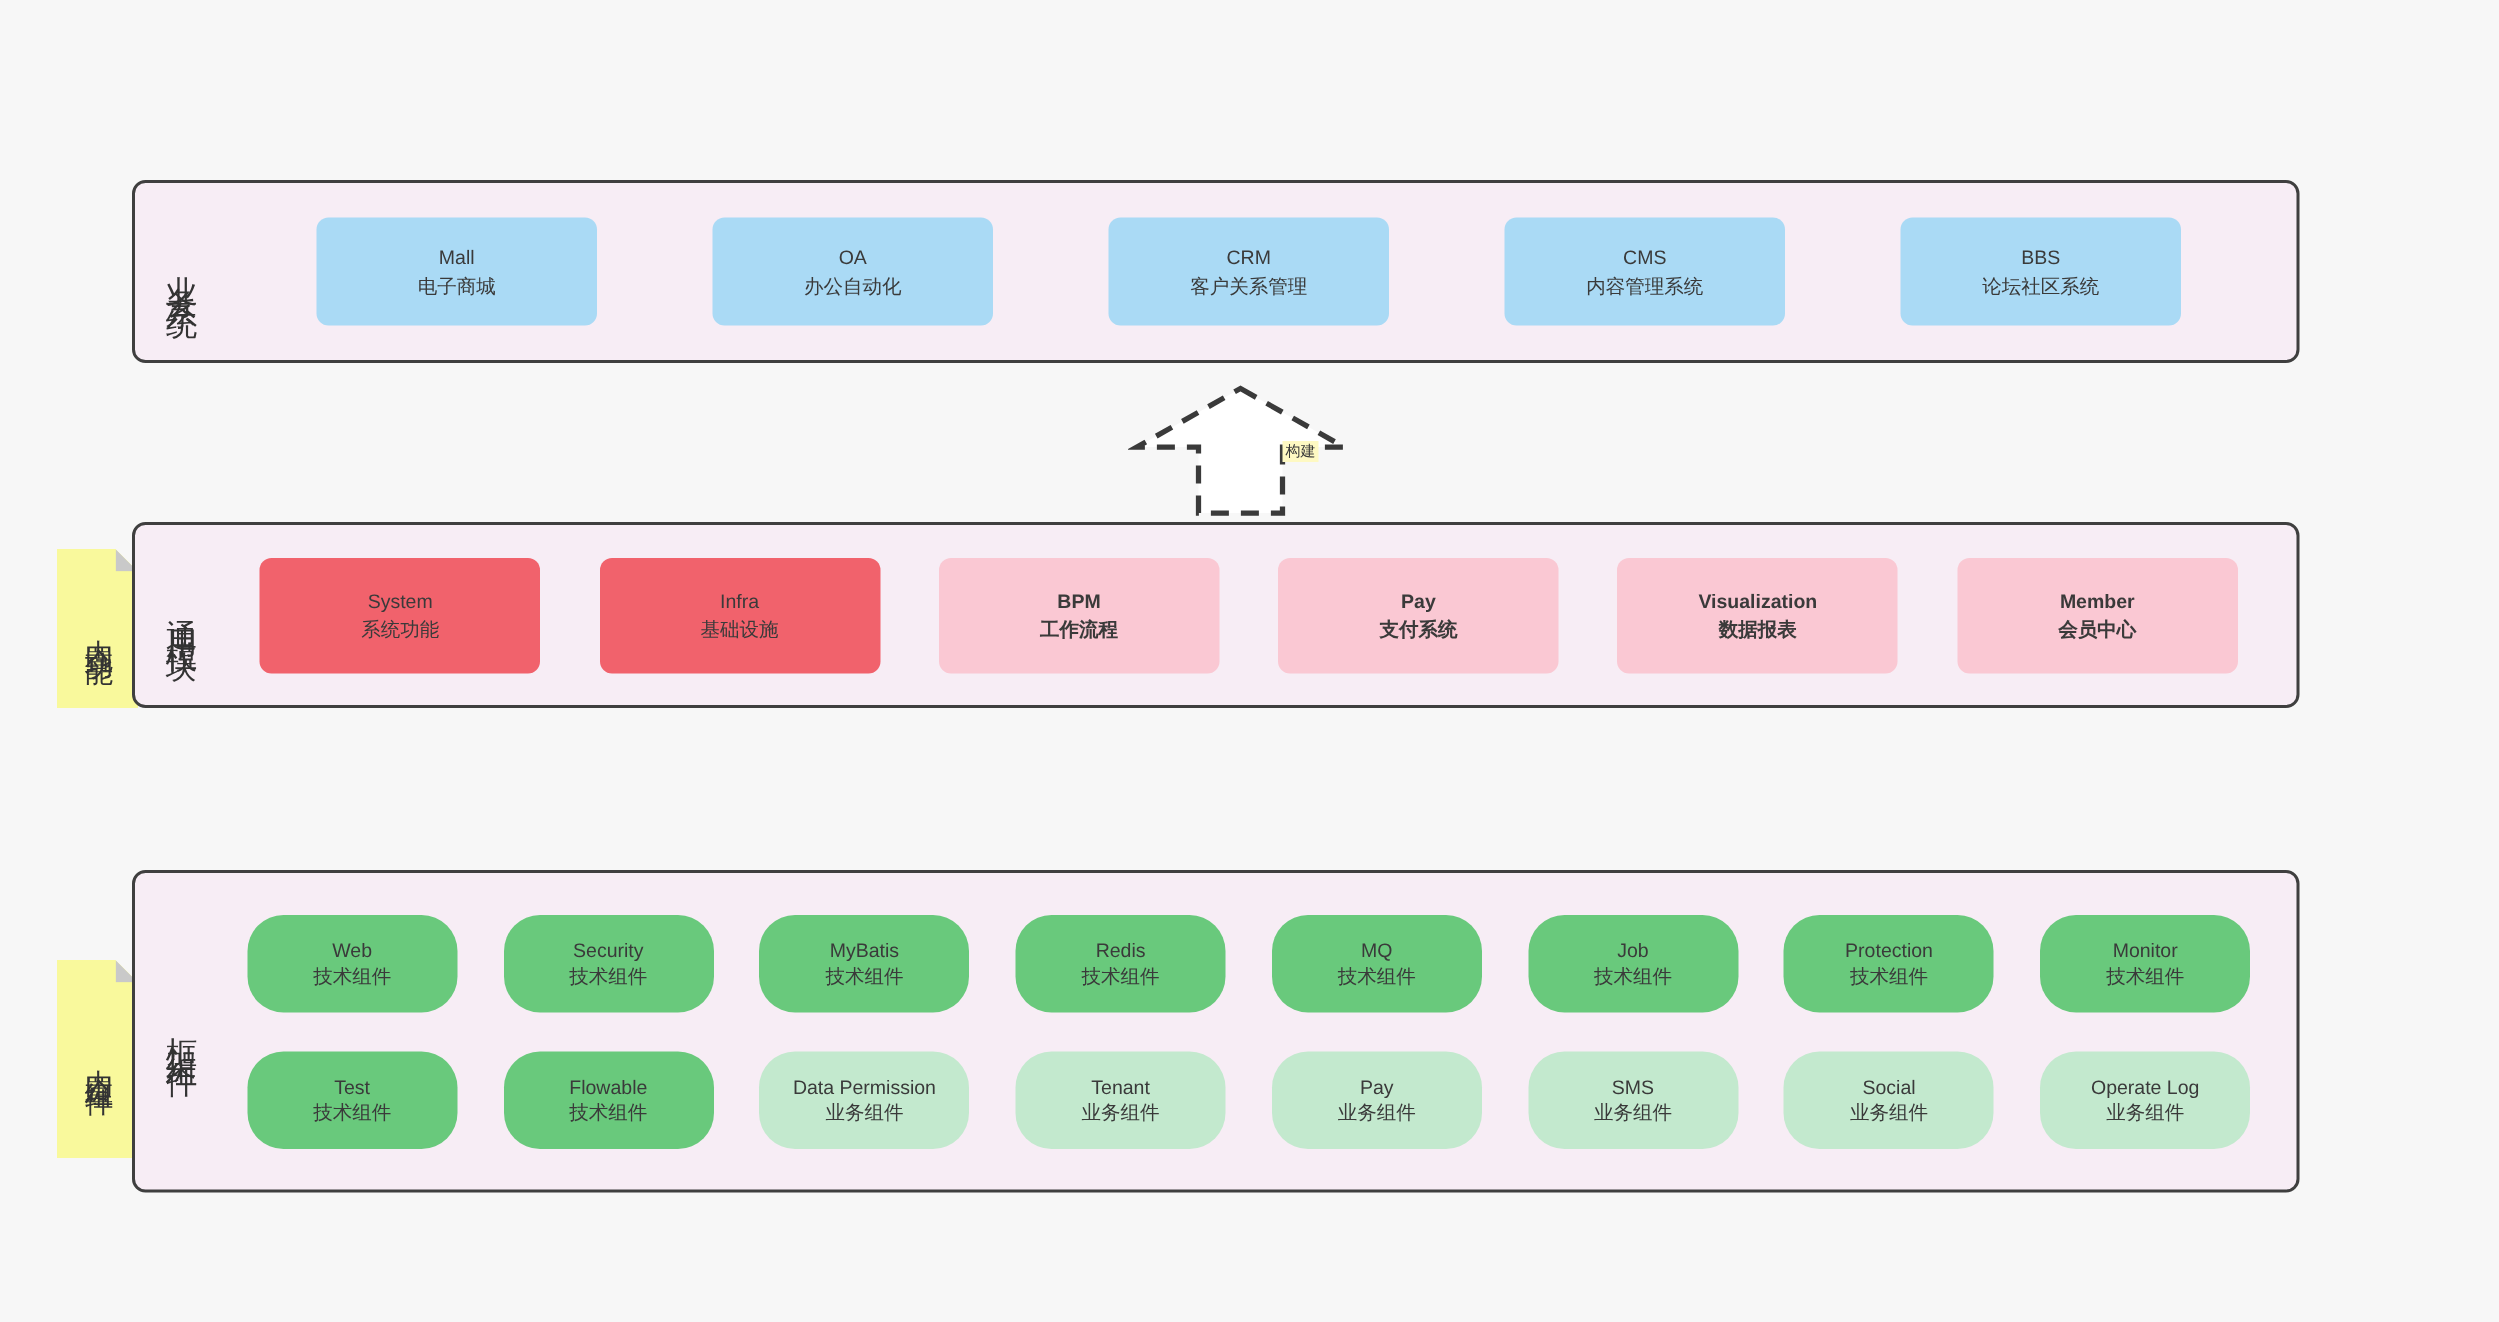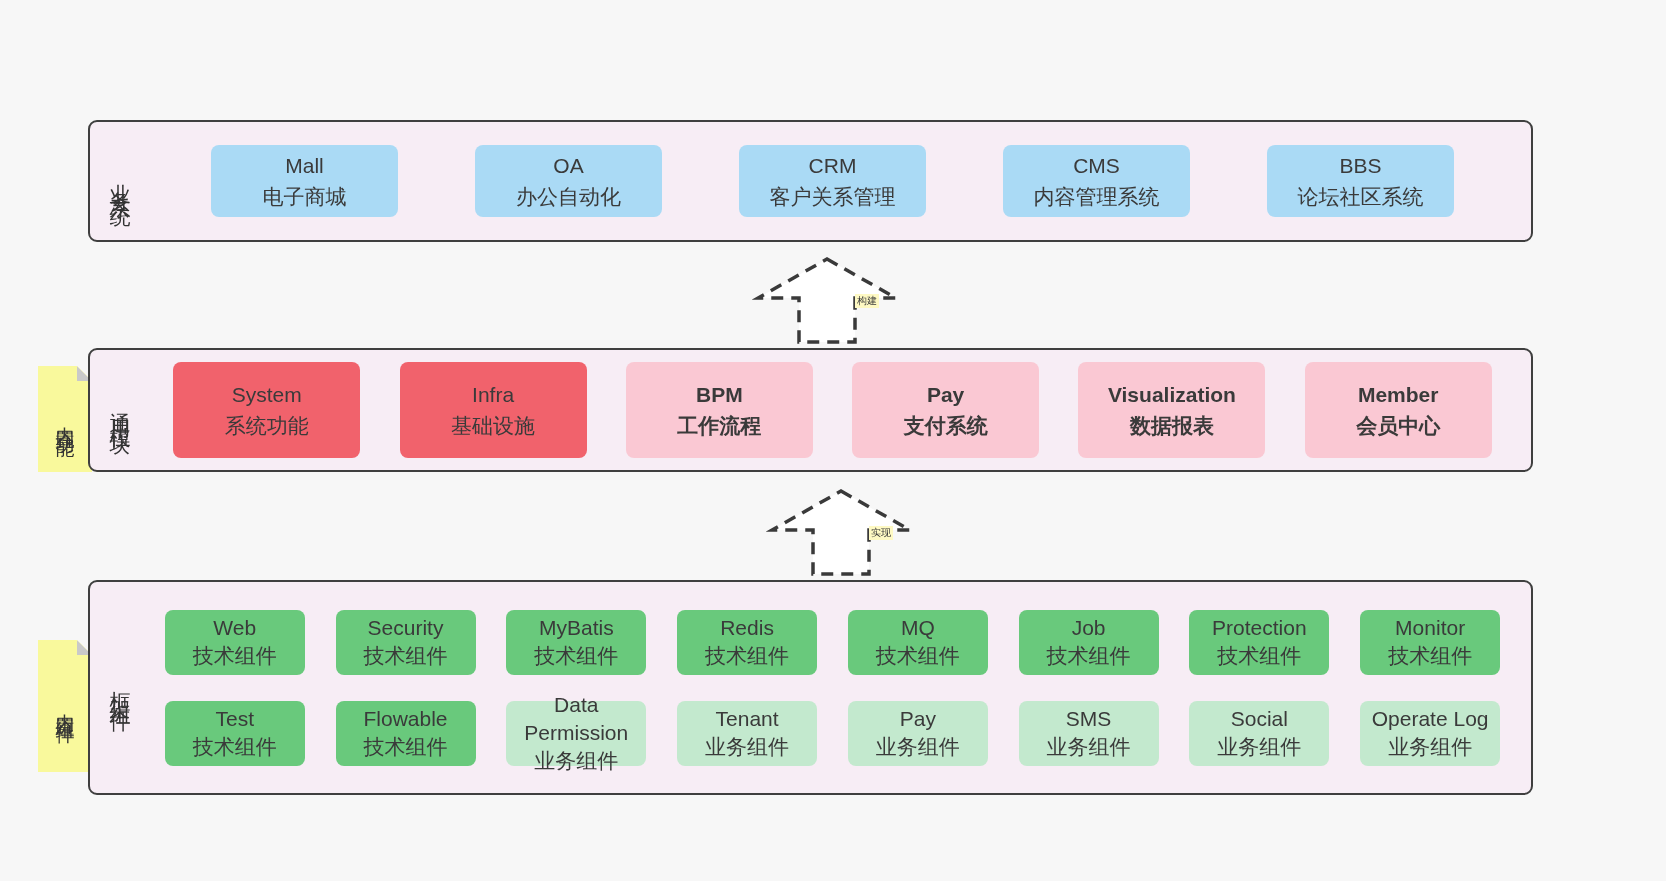--- a/index.html
+++ b/index.html
@@ -39,28 +39,28 @@
   }
 
   .rows{flex:1;display:flex;flex-direction:column;justify-content:center;gap:26px;min-width:0;}
   .box-row{display:flex;justify-content:space-evenly;align-items:center;}
 
   
   .box{
     border-radius:8px;
     display:flex;flex-direction:column;justify-content:center;align-items:center;
     text-align:center;
-    font-size:21px;line-height:1.5;
+    font-size:13px;line-height:1.5;
     color:#3a3a3a;
     box-sizing:border-box;
     padding:4px 8px;
   }
   .band1 .box{width:187px;height:72px;}
-  .band2 .box{width:187px;height:96px;}
-  .band3 .box{width:140px;height:65px;line-height:1.32;}
+  .band2 .box{width:187px;height:77px;}
+  .band3 .box{width:140px;height:65px;line-height:1.32;border-radius:24px;}
   .box .en,.box .zh{display:block;}
   .box.blue{background:#aadaf5;}
   .box.red{background:#f1626c;}
   .box.pink{background:#fac8d3;font-weight:bold;}
   .box.green{background:#69c97c;}
   .box.green-light{background:#c3e9ce;}
 
   
   .arrow{position:absolute;width:150px;height:92px;z-index:1;}
   .arrow1{left:752px;top:254px;}
@@ -171,26 +171,20 @@
     <span class="zh">数据报表</span>
   </div>
           <div class="box pink">
     <span class="en">Member</span>
     <span class="zh">会员中心</span>
   </div>
         </div>
     </div>
   </section>
 
-  <div class="arrow arrow2">
-    <svg viewBox="0 0 150 92">
-      <path d="M75 5 L144 44 L103 44 L103 88 L47 88 L47 44 L6 44 Z" fill="#ffffff" stroke="#3a3a3a" stroke-width="3.5" stroke-dasharray="12 8" stroke-linejoin="miter"></path>
-    </svg>
-    <span class="lbl">实现</span>
-  </div>
 
   <section class="band band3">
     <div class="band-label">框架组件</div>
     <div class="rows">
       <div class="box-row">
           <div class="box green">
     <span class="en">Web</span>
     <span class="zh">技术组件</span>
   </div>
           <div class="box green">

